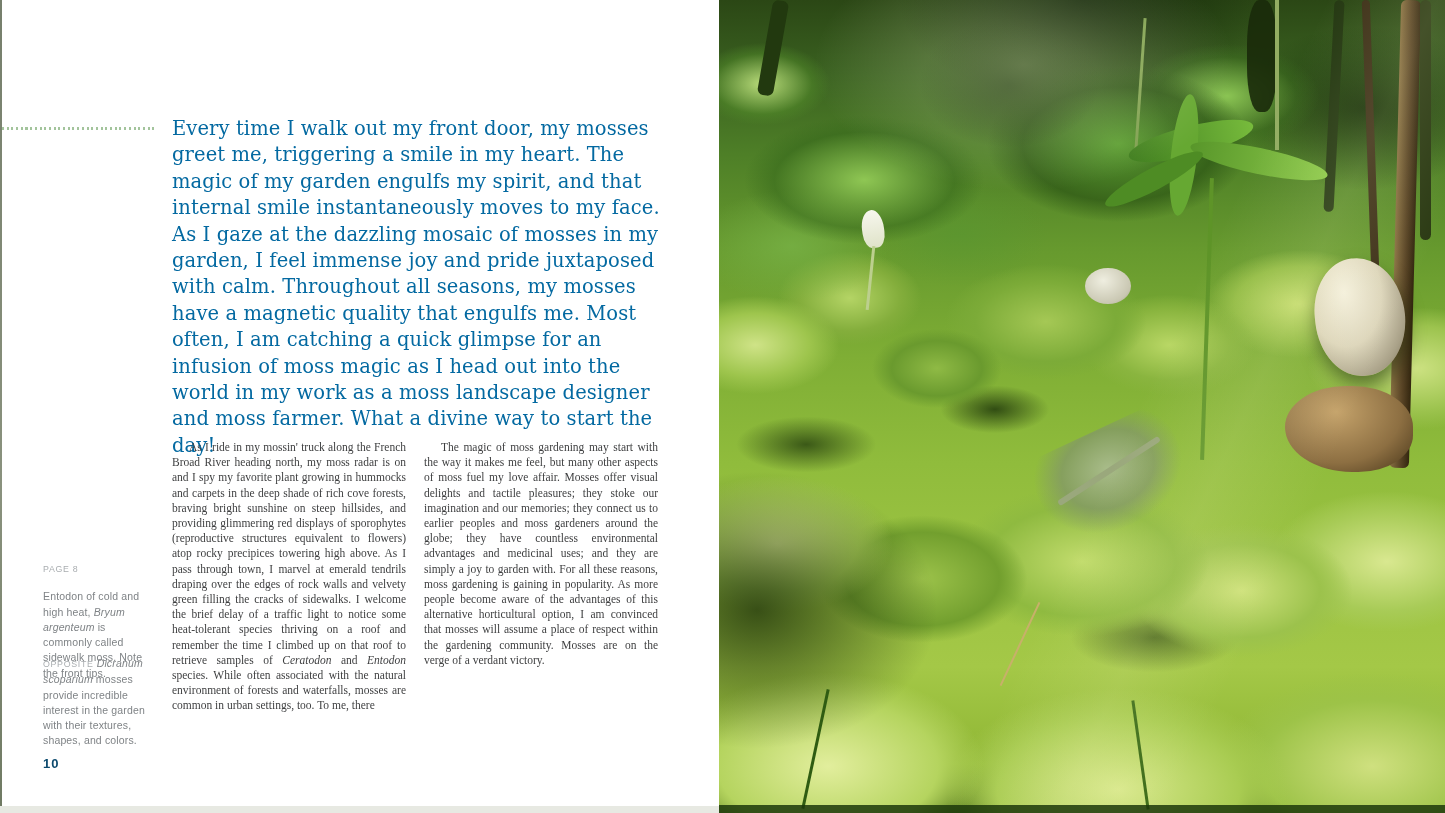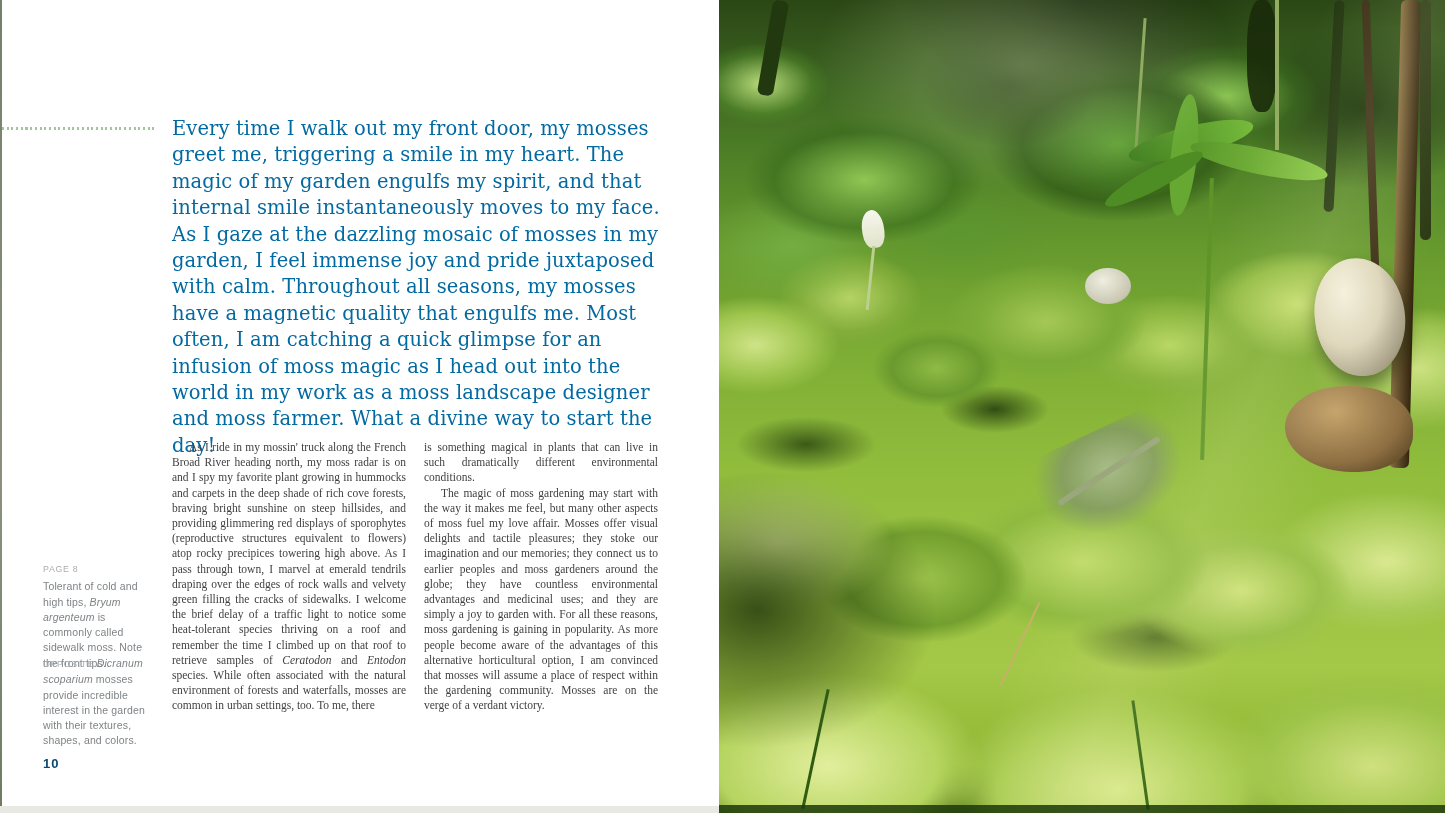--- a/index.html
+++ b/index.html
@@ -21,21 +21,21 @@
   .col-2{left:424px;}
   .col p{margin:0;}
   .col p.indent{text-indent:17px;}
   .col i{font-style:italic;}
   .caption{position:absolute;left:43px;width:104px;color:#7f8386;
            font-family:"Liberation Sans",sans-serif;font-size:10.5px;line-height:15.3px;
            letter-spacing:.15px;}
   .cap-1{top:562px;}
   .cap-2{top:656px;}
   .cap-label{color:#a9adb0;font-size:8.8px;letter-spacing:.7px;}
-  .cap-label.block{display:block;margin-bottom:2px;}
+  .cap-label.block{display:block;margin-bottom:12px;}
   .caption i{font-style:italic;}
   .folio{position:absolute;left:43px;top:756px;color:#0c4a6e;font-size:13px;
          font-weight:bold;letter-spacing:1px;}
   
   .photo{position:absolute;left:719px;top:0;width:726px;height:813px;overflow:hidden;
     background:linear-gradient(180deg,#2b4715 0%,#3a6120 9%,#4e7f27 19%,#679a2e 31%,
       #7fae35 44%,#90bc3c 57%,#9cc342 70%,#a4c847 82%,#8fb634 94%,#4f731a 100%);}
   .photo>div{position:absolute;}
   .canopy{left:0;top:0;width:100%;height:300px;
     background-image:
@@ -118,26 +118,25 @@
   <div class="spine-edge"></div>
   <div class="dotted-rule"></div>
 
   <p class="lead">Every time I walk out my front door, my mosses greet me, triggering a smile in my heart. The magic of my garden engulfs my spirit, and that internal smile instantaneously moves to my face. As I gaze at the dazzling mosaic of mosses in my garden, I feel immense joy and pride juxtaposed with calm. Throughout all seasons, my mosses have a magnetic quality that engulfs me. Most often, I am catching a quick glimpse for an infusion of moss magic as I head out into the world in my work as a moss landscape designer and moss farmer. What a divine way to start the day!</p>
 
   <div class="col col-1">
     <p class="indent"><span>As I ride in my mossin' truck along the French Broad River heading north, my moss radar is on and I spy my favorite plant growing in hummocks and carpets in the deep shade of rich cove forests, braving bright sunshine on steep hillsides, and providing glimmering red displays of sporophytes (reproductive structures equivalent to flowers) atop rocky precipices towering high above. As I pass through town, I marvel at emerald tendrils draping over the edges of rock walls and velvety green filling the cracks of sidewalks. I welcome the brief delay of a traffic light to notice some heat-tolerant species thriving on a roof and remember the time I climbed up on that roof to retrieve samples of </span><i>Ceratodon</i><span> and </span><i>Entodon</i><span> species. While often associated with the natural environment of forests and waterfalls, mosses are common in urban settings, too. To me, there</span></p>
   </div>
 
   <div class="col col-2">
-    <p>is something magical in plants that can live in such dramatically different environmental conditions.</p>
     <p class="indent">The magic of moss gardening may start with the way it makes me feel, but many other aspects of moss fuel my love affair. Mosses offer visual delights and tactile pleasures; they stoke our imagination and our memories; they connect us to earlier peoples and moss gardeners around the globe; they have countless environmental advantages and medicinal uses; and they are simply a joy to garden with. For all these reasons, moss gardening is gaining in popularity. As more people become aware of the advantages of this alternative horticultural option, I am convinced that mosses will assume a place of respect within the gardening community. Mosses are on the verge of a verdant victory.</p>
   </div>
 
   <div class="caption cap-1">
-    <span class="cap-label block">PAGE 8</span><span>Tolerant of cold and high tips, </span><i>Bryum argenteum</i><span> is commonly called sidewalk moss. Note the front tips.</span>
+    <span class="cap-label block">PAGE 8</span><span>Entodon of cold and high heat, </span><i>Bryum argenteum</i><span> is commonly called sidewalk moss. Note the front tips.</span>
   </div>
 
   <div class="caption cap-2">
     <span class="cap-label">OPPOSITE</span><span> </span><i>Dicranum scoparium</i><span> mosses provide incredible interest in the garden with their textures, shapes, and colors.</span>
   </div>
 
   <div class="folio">10</div>
   <div class="bottom-edge"></div>
 
   <div class="photo" title="Sunlit moss garden: bright green moss hummocks with a pale rounded boulder, a brown stone, a gray lichen-covered branch, leafy plants and tree trunks in dappled forest shade">

